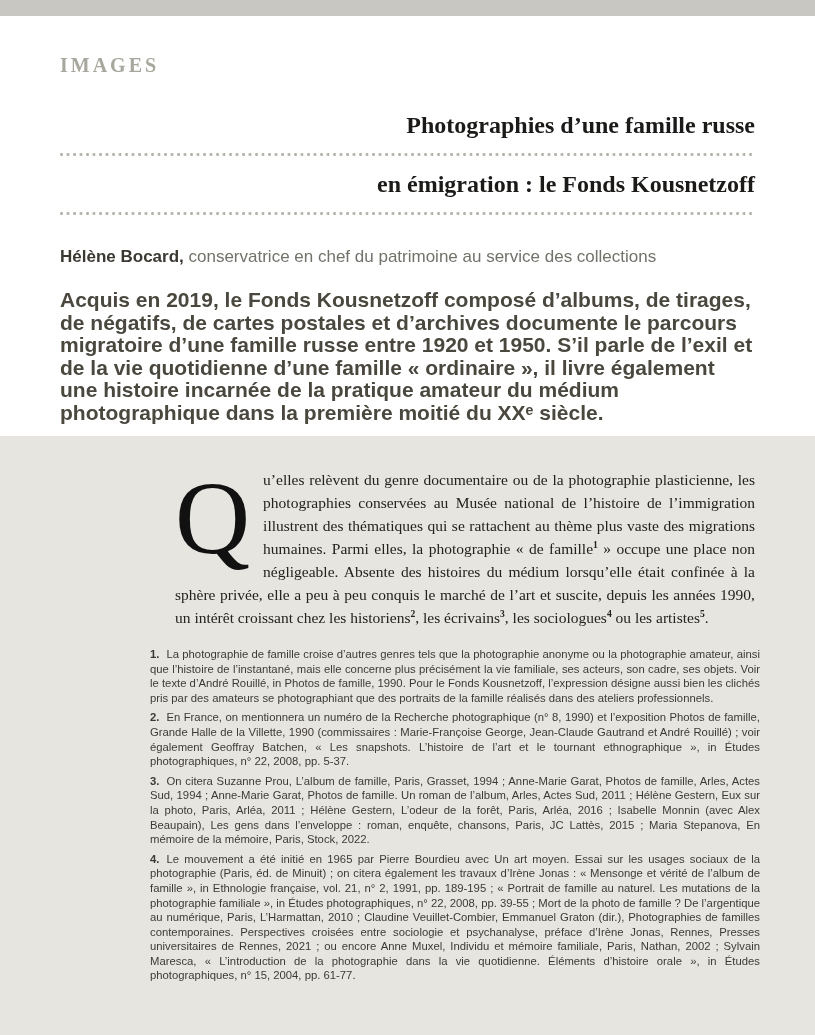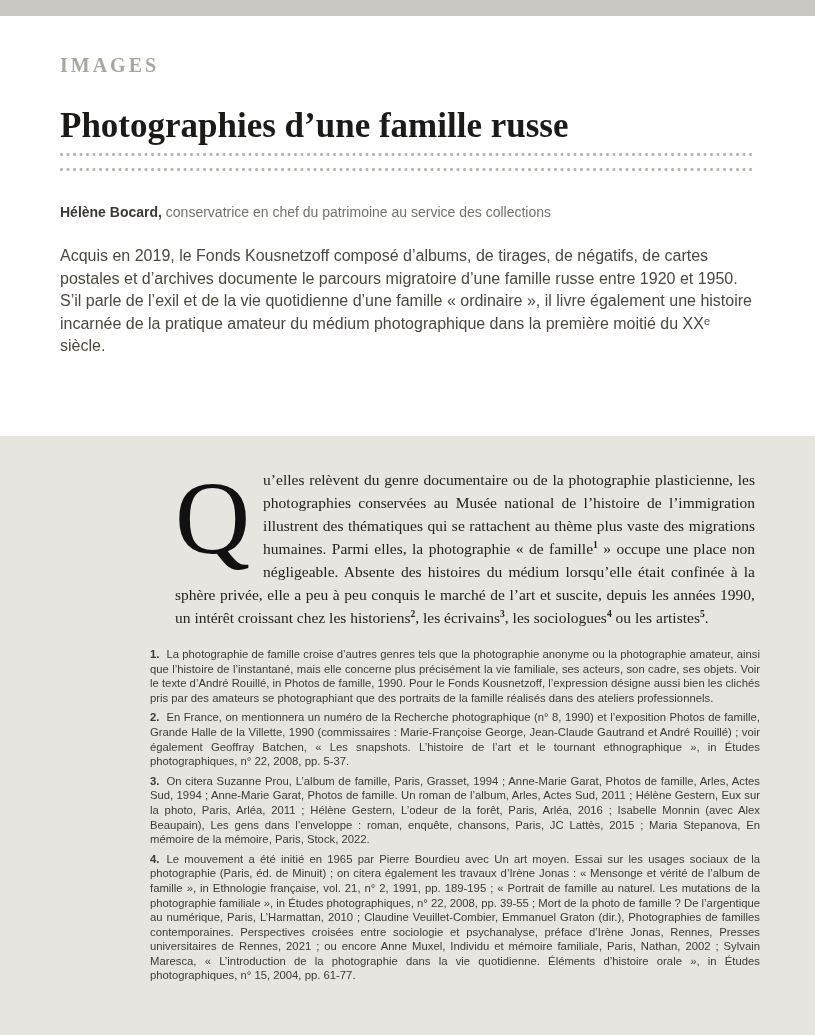--- a/index.html
+++ b/index.html
@@ -13,34 +13,34 @@
     background:var(--paper,#ffffff);
     height:420px; padding:38px 60px 0 60px;
   }
   .kicker {
     font-family:"Liberation Serif", serif;
     font-weight:bold; font-size:20px; letter-spacing:3px;
     color:var(--kicker,#a8a79d);
   }
   .title-line {
     font-family:"Liberation Serif", serif;
-    font-weight:bold; font-size:35px; line-height:31px;
-    color:var(--ink,#1b1a18); margin-top:33px;
+    font-weight:bold; font-size:24px; line-height:31px;
+    color:var(--ink,#1b1a18); margin-top:33px;text-align:right;
   }
   .title-line.second { margin-top:13px; }
   .dotted-rule {
     height:3px; margin-top:12px;
     background-image:radial-gradient(circle at 1.5px 1.5px, var(--dots,#b4b3ab) 1.3px, transparent 1.6px);
     background-size:6.5px 3px; background-repeat:repeat-x;
   }
-  .author { margin-top:33px; font-size:14px; line-height:17px; color:#72716a; }
+  .author { margin-top:33px; font-size:17px; line-height:17px; color:#72716a; }
   .author .author-name { font-weight:bold; color:#3a3831; }
   .abstract {
-    margin-top:24px; font-weight:normal;
-    font-size:16px; line-height:22.5px; color:#4a483e;
+    margin-top:24px; font-weight:bold;
+    font-size:21px; line-height:22.5px; color:#4a483e;
   }
   .section-body { height:615px; padding:32px 60px 0 60px; }
   .lead {
     margin-left:115px; width:580px;
     font-family:"Liberation Serif", serif;
     font-size:15.5px; line-height:23px; color:#23221f;
     text-align:justify;
   }
   .dropcap {
     float:left; font-family:"Liberation Serif", serif;
@@ -63,20 +63,21 @@
 <body>
 
 <div class="page">
 
   <div class="section-top">
     <div class="kicker">IMAGES</div>
 
     <h1 class="title-line">Photographies d’une famille russe</h1>
     <div class="dotted-rule"></div>
 
+    <h1 class="title-line second">en émigration : le Fonds Kousnetzoff</h1>
     <div class="dotted-rule"></div>
 
     <p class="author">
       <span class="author-name">Hélène Bocard,</span><span> conservatrice en chef du patrimoine au service des collections</span><br>
     </p>
 
     <p class="abstract">Acquis en 2019, le Fonds Kousnetzoff composé d’albums, de tirages, de négatifs, de cartes postales et d’archives documente le parcours migratoire d’une famille russe entre 1920 et 1950. S’il parle de l’exil et de la vie quotidienne d’une famille « ordinaire », il livre également une histoire incarnée de la pratique amateur du médium photographique dans la première moitié du XXᵉ siècle.</p>
   </div>
 
   <div class="section-body">

